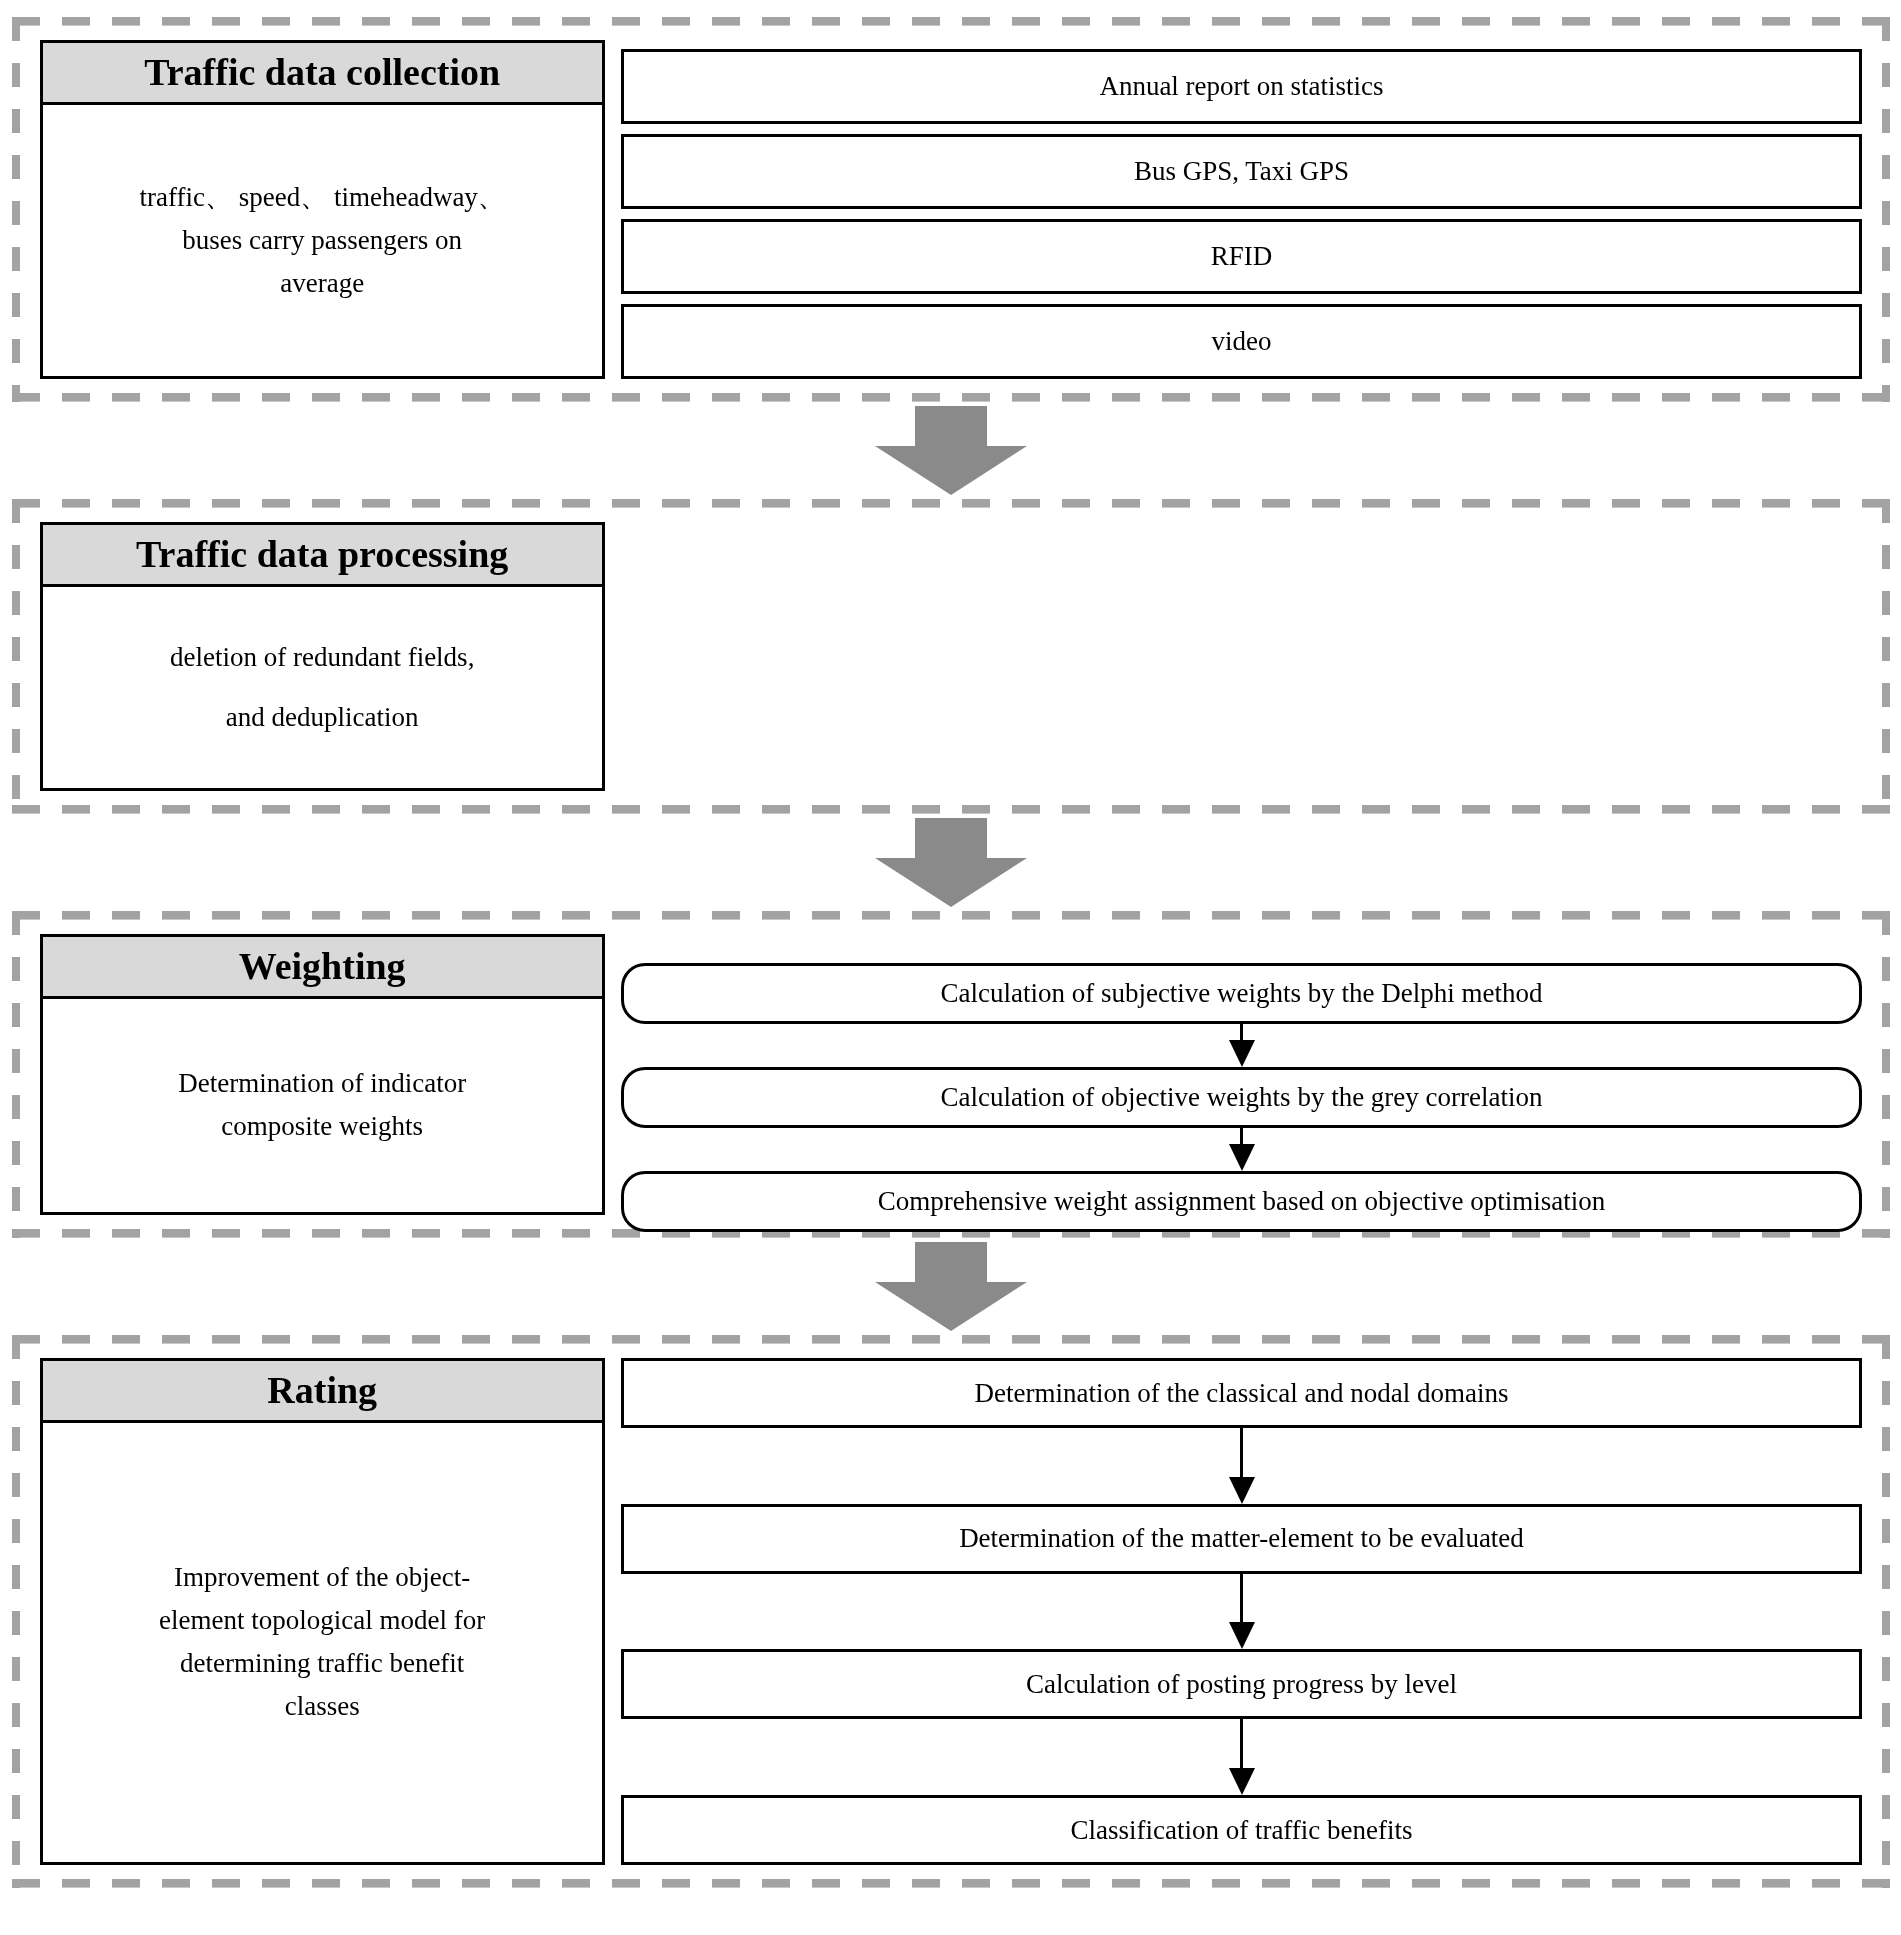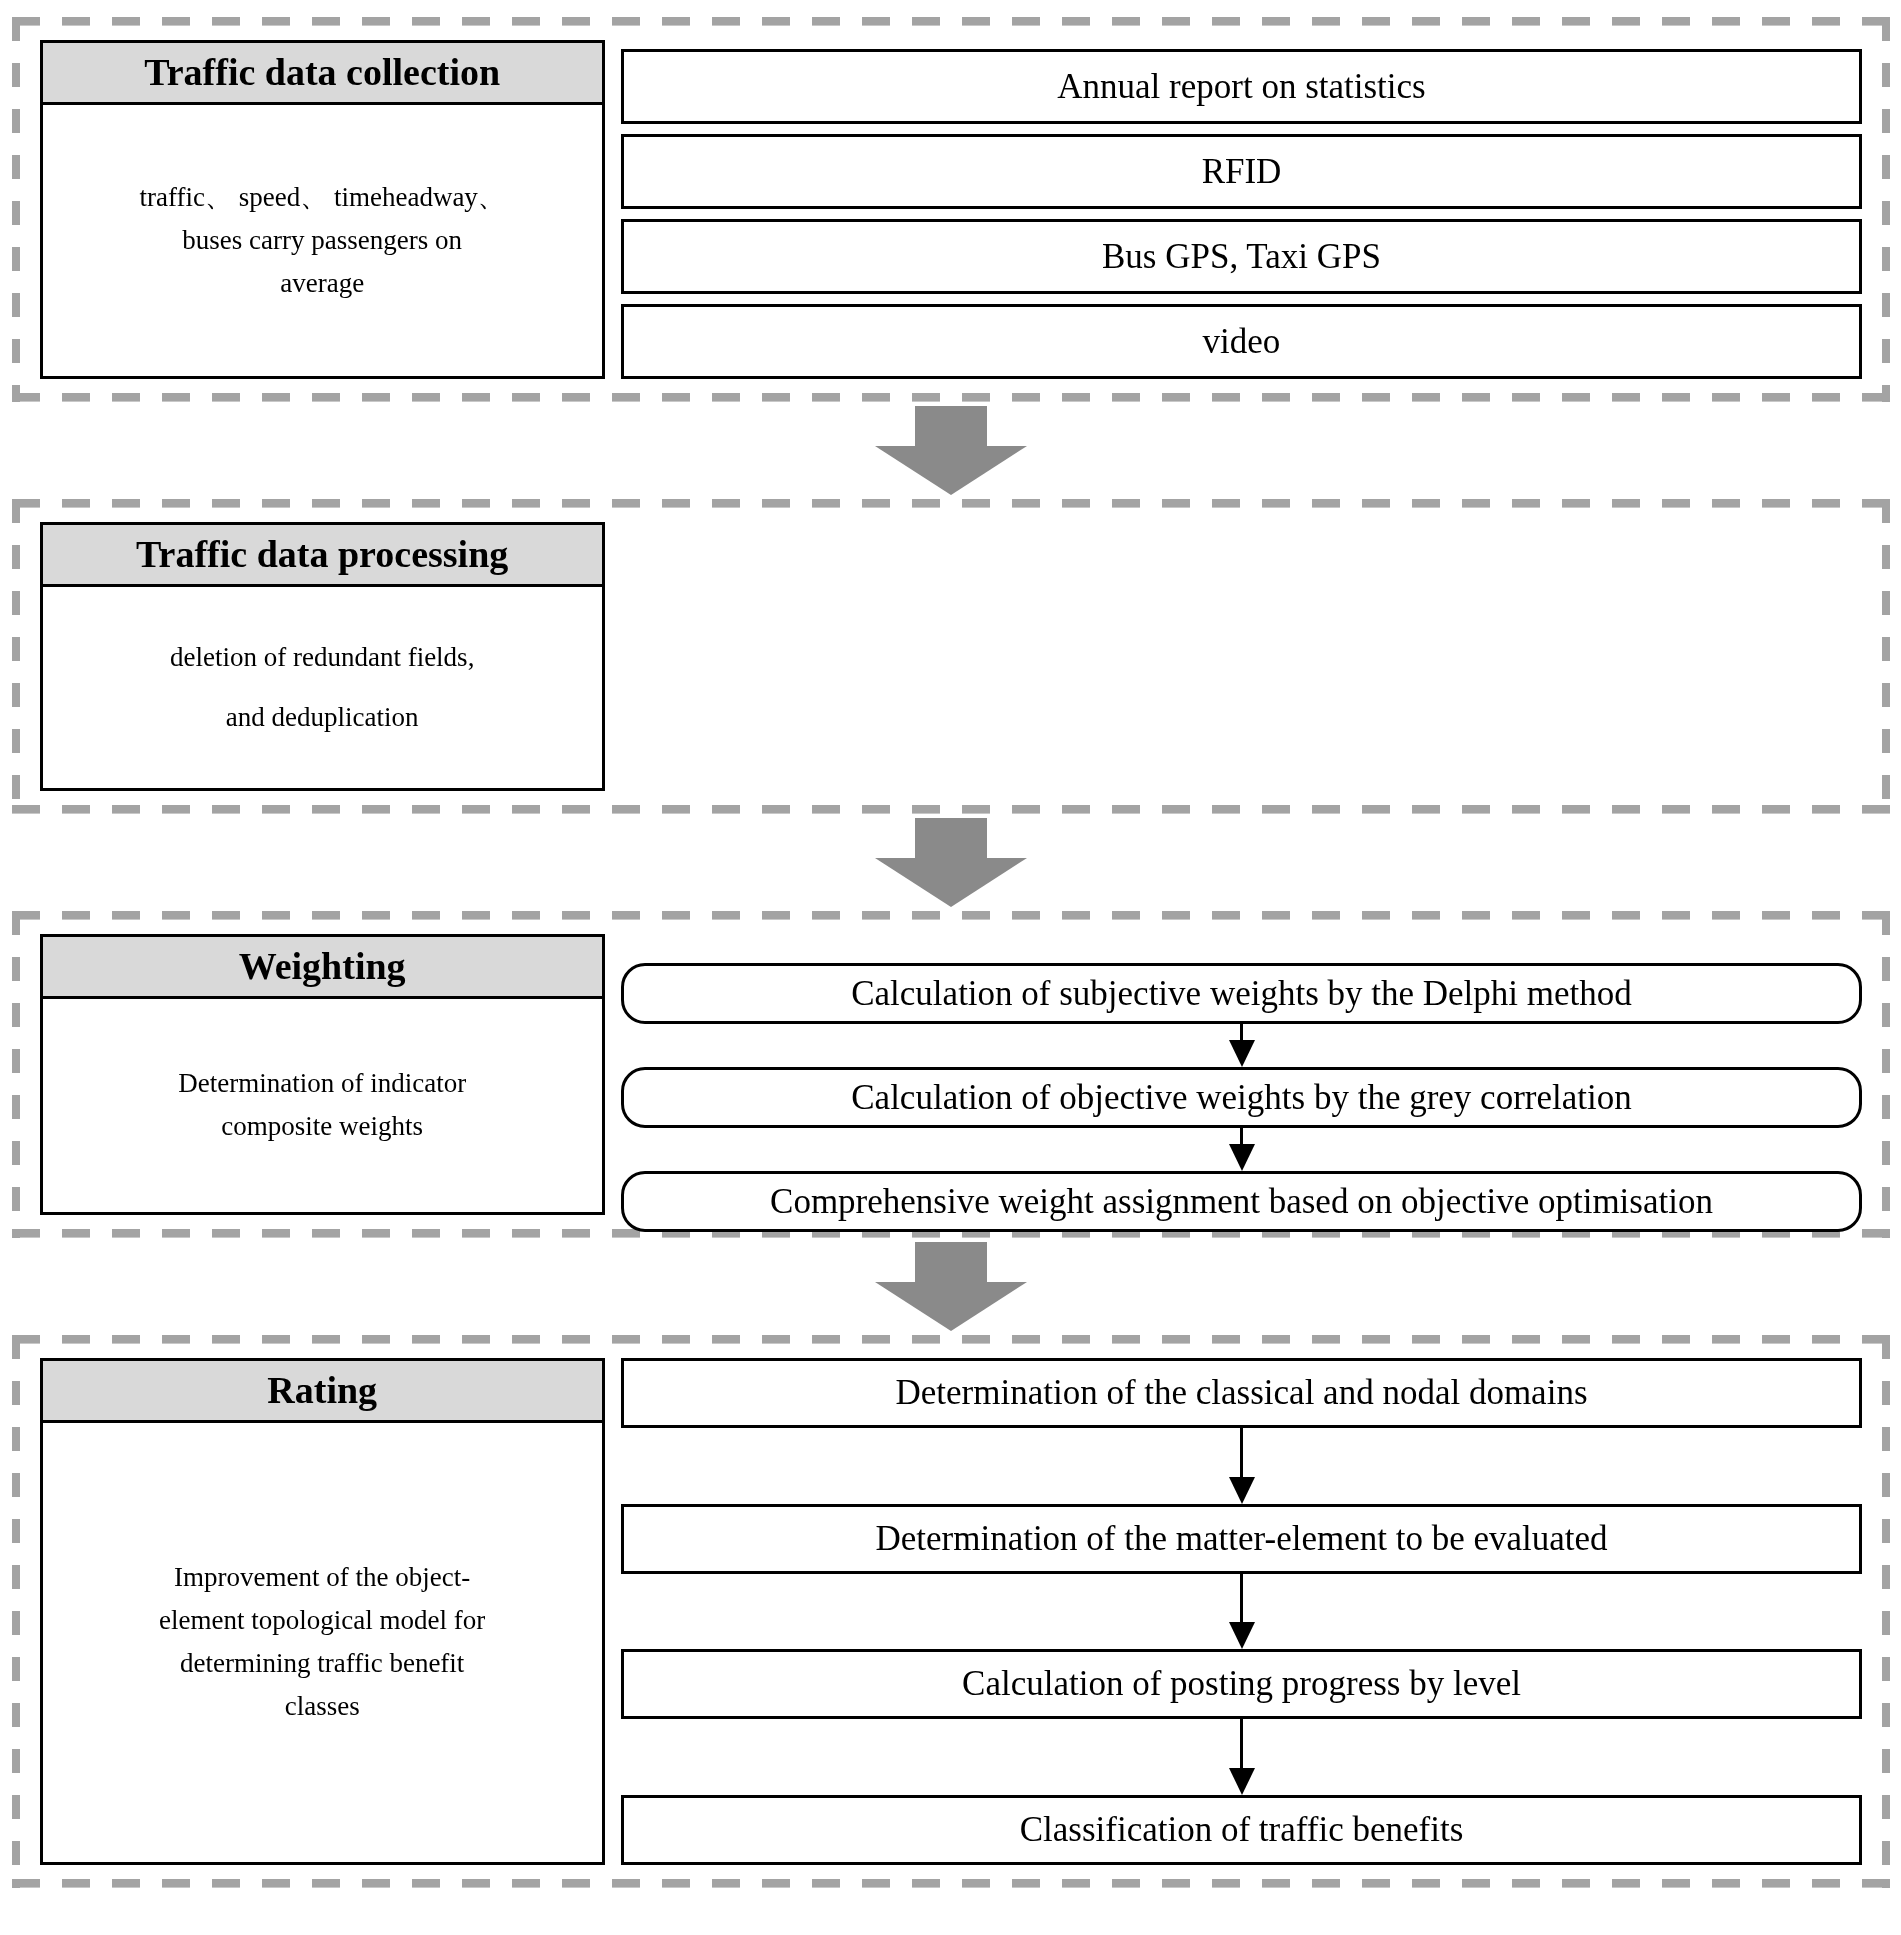--- a/index.html
+++ b/index.html
@@ -88,21 +88,21 @@
   .phase-3 .steps-col { padding-top: 29px; }
 
   .step-box {
     border: 3.7px solid var(--box-border);
     background: #fff;
     min-height: 75px;
     display: flex;
     align-items: center;
     justify-content: center;
     text-align: left;
-    font-size: 35px;
+    font-size: 27px;
     padding: 4.9px 12.2px;
   }
   .phase-3 .step-box { min-height: 61px; border-radius: 24px; }
   .phase-4 .step-box { min-height: 70px; }
 
   
   .step-arrow {
     flex: 1 1 auto;
     min-height: 43px;
     display: flex;
@@ -149,22 +149,22 @@
 <div class="page" id="diagram-root">
     <section class="phase phase-1">
     <div class="left-box">
       <div class="left-header">Traffic data collection</div>
       <div class="left-desc">traffic、 speed、 timeheadway、
 buses carry passengers on
 average</div>
     </div>
     <div class="steps-col">
         <div class="step-box">Annual report on statistics</div>
+        <div class="step-box">Bus GPS, Taxi GPS</div>
         <div class="step-box">RFID</div>
-        <div class="step-box">Bus GPS, Taxi GPS</div>
         <div class="step-box">video</div>
       </div>
   </section>
     <div class="phase-arrow">
     <span class="ba-stem"></span>
     <span class="ba-head"></span>
   </div>
     <section class="phase phase-2">
     <div class="left-box">
       <div class="left-header">Traffic data processing</div>

